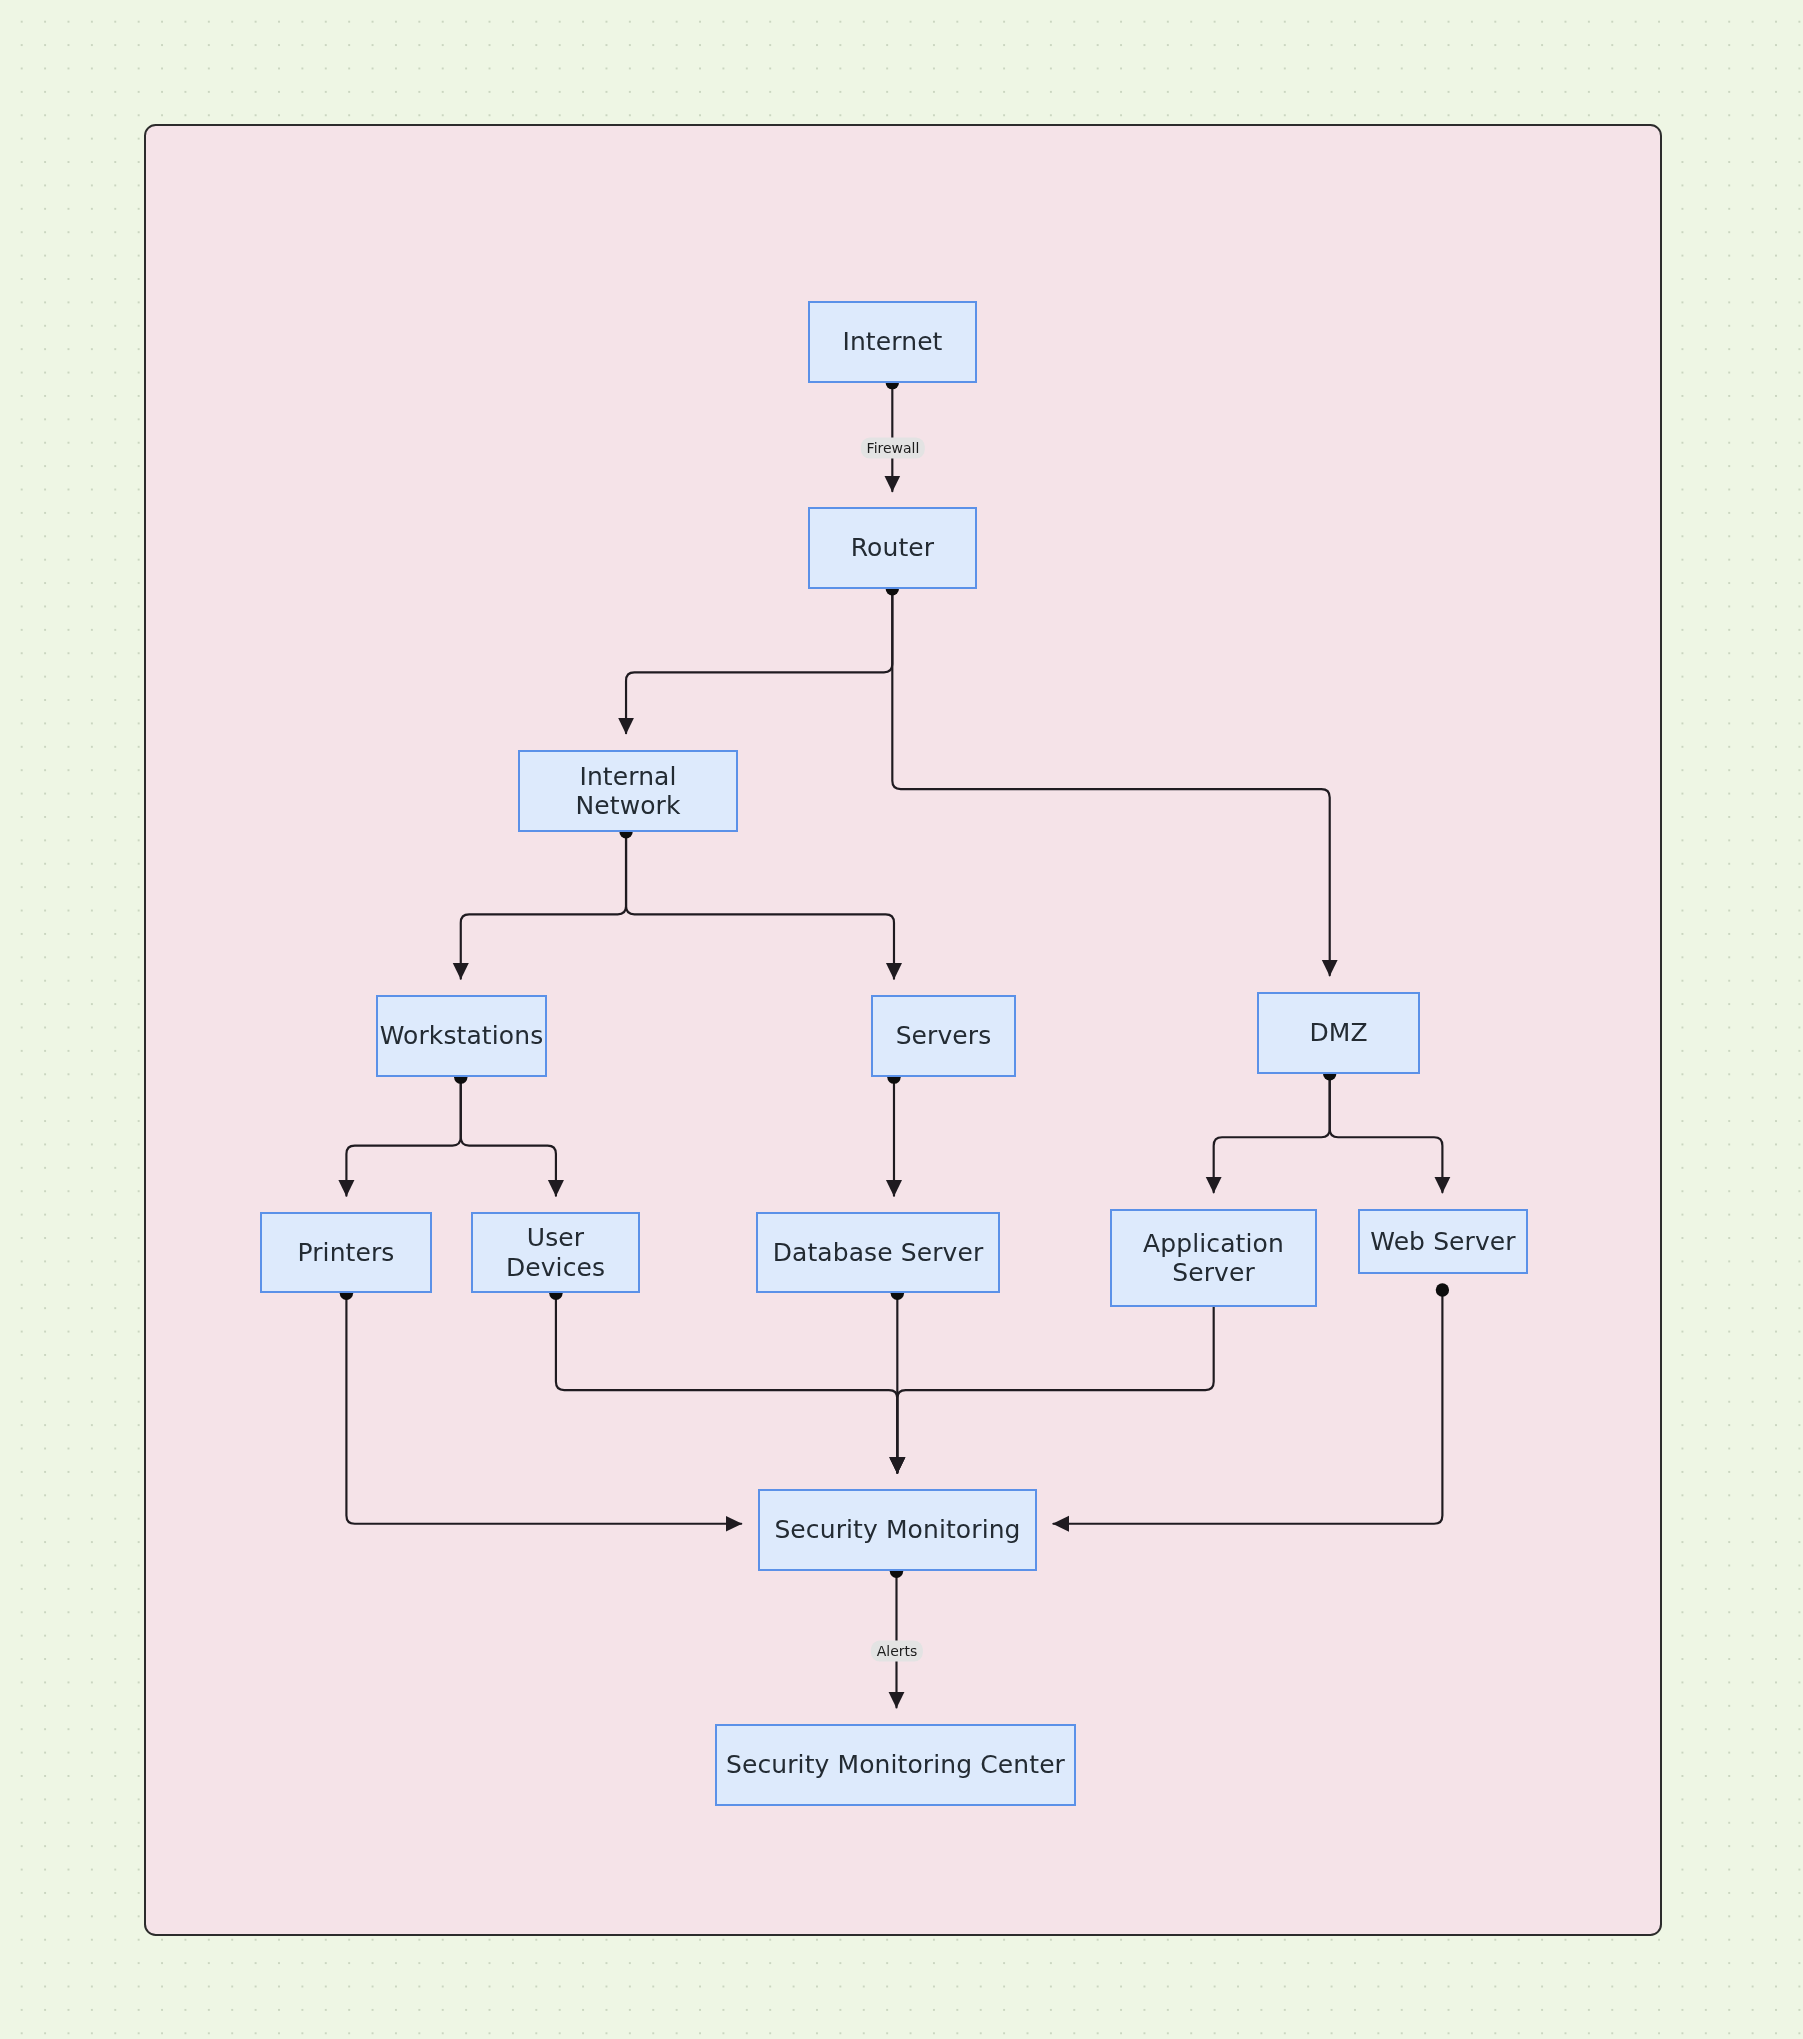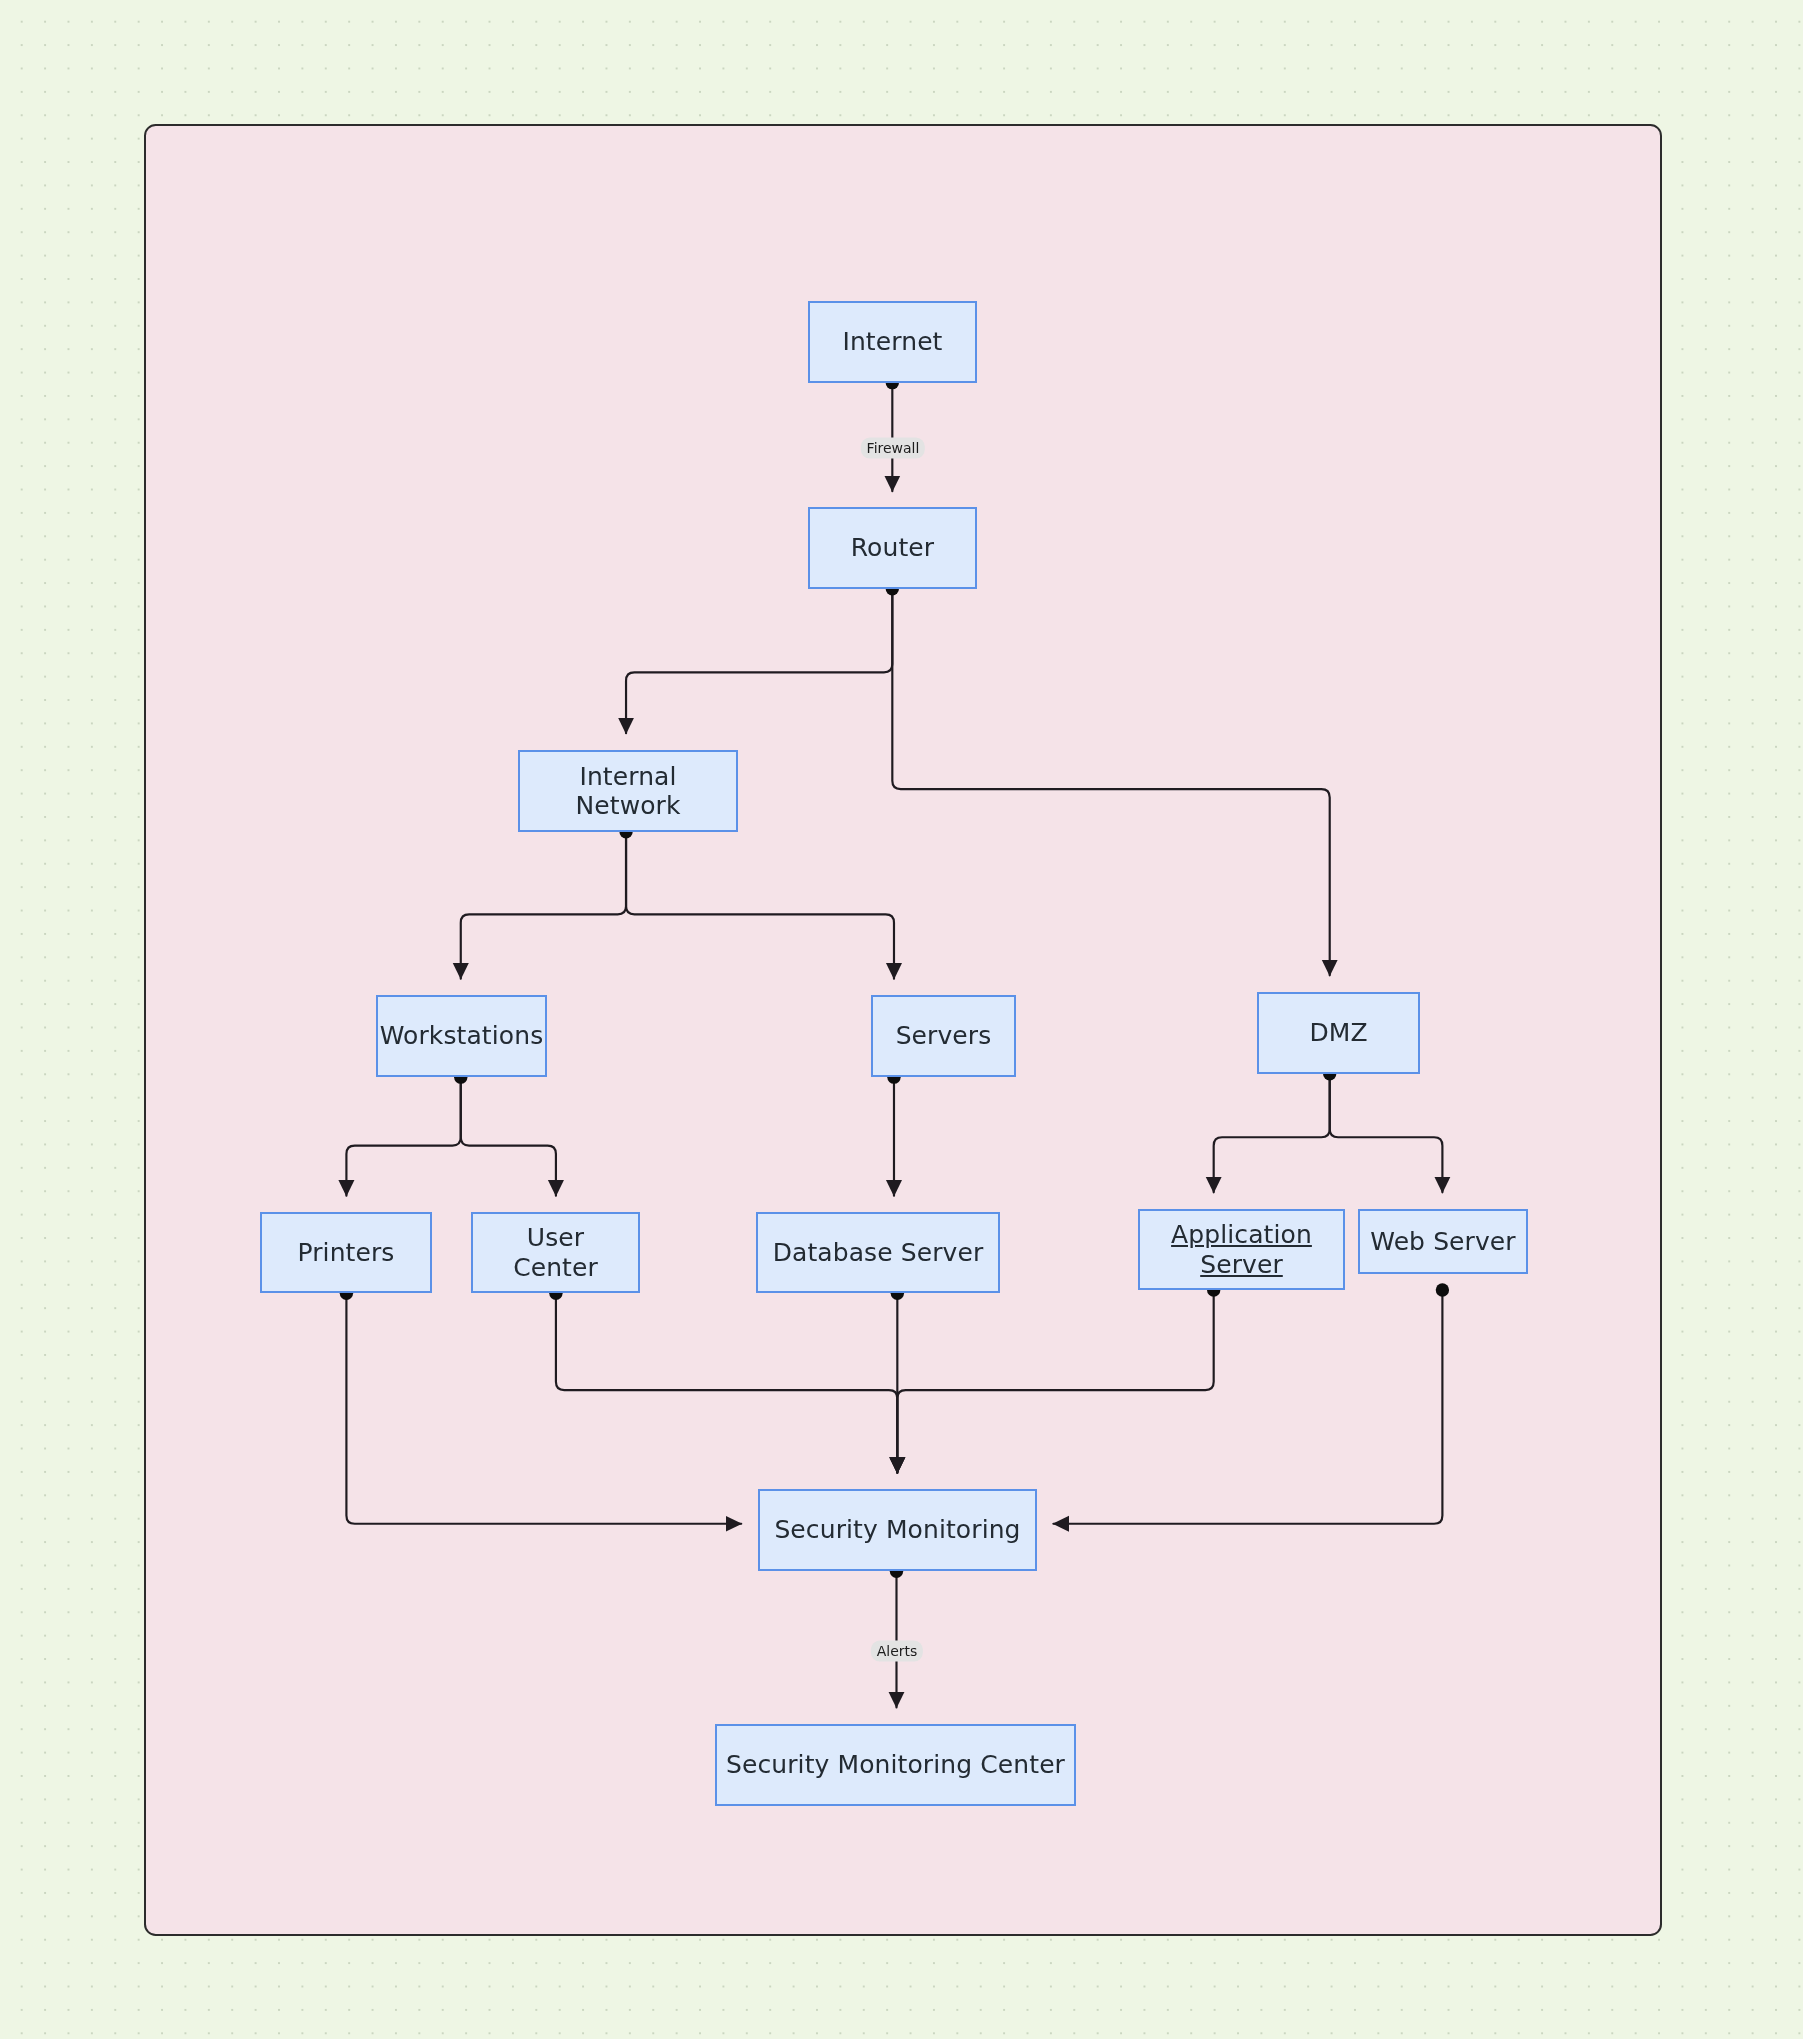--- a/index.html
+++ b/index.html
@@ -133,23 +133,23 @@
   </svg>
 
   <div id="nodes-layer">
       <div class="node" style="left: 808px; top: 301px; width: 169px; height: 82px;"><span>Internet</span></div>
       <div class="node" style="left: 808px; top: 507px; width: 169px; height: 82px;"><span>Router</span></div>
       <div class="node" style="left: 518px; top: 750px; width: 220px; height: 82px;"><span>Internal Network</span></div>
       <div class="node" style="left: 376px; top: 995px; width: 171px; height: 82px;"><span>Workstations</span></div>
       <div class="node" style="left: 871px; top: 995px; width: 145px; height: 82px;"><span>Servers</span></div>
       <div class="node" style="left: 1257px; top: 992px; width: 163px; height: 82px;"><span>DMZ</span></div>
       <div class="node" style="left: 260px; top: 1212px; width: 172px; height: 81px;"><span>Printers</span></div>
-      <div class="node" style="left: 471px; top: 1212px; width: 169px; height: 81px;"><span>User Center</span></div>
+      <div class="node" style="left: 471px; top: 1212px; width: 169px; height: 81px;"><span>User Devices</span></div>
       <div class="node" style="left: 756px; top: 1212px; width: 244px; height: 81px;"><span>Database Server</span></div>
-      <div class="node" style="left: 1138px; top: 1209px; width: 207px; height: 81px; text-decoration: underline;"><span>Application
+      <div class="node" style="left: 1110px; top: 1209px; width: 207px; height: 98px;"><span>Application
 Server</span></div>
       <div class="node" style="left: 1358px; top: 1209px; width: 170px; height: 65px;"><span>Web Server</span></div>
       <div class="node" style="left: 758px; top: 1489px; width: 279px; height: 82px;"><span>Security Monitoring</span></div>
       <div class="node" style="left: 715px; top: 1724px; width: 361px; height: 82px;"><span>Security Monitoring Center</span></div>
     </div>
   <div id="labels-layer">
       <div class="edge-label" style="left: 893px; top: 448px;">Firewall</div>
       <div class="edge-label" style="left: 897px; top: 1651px;">Alerts</div>
     </div>
 

